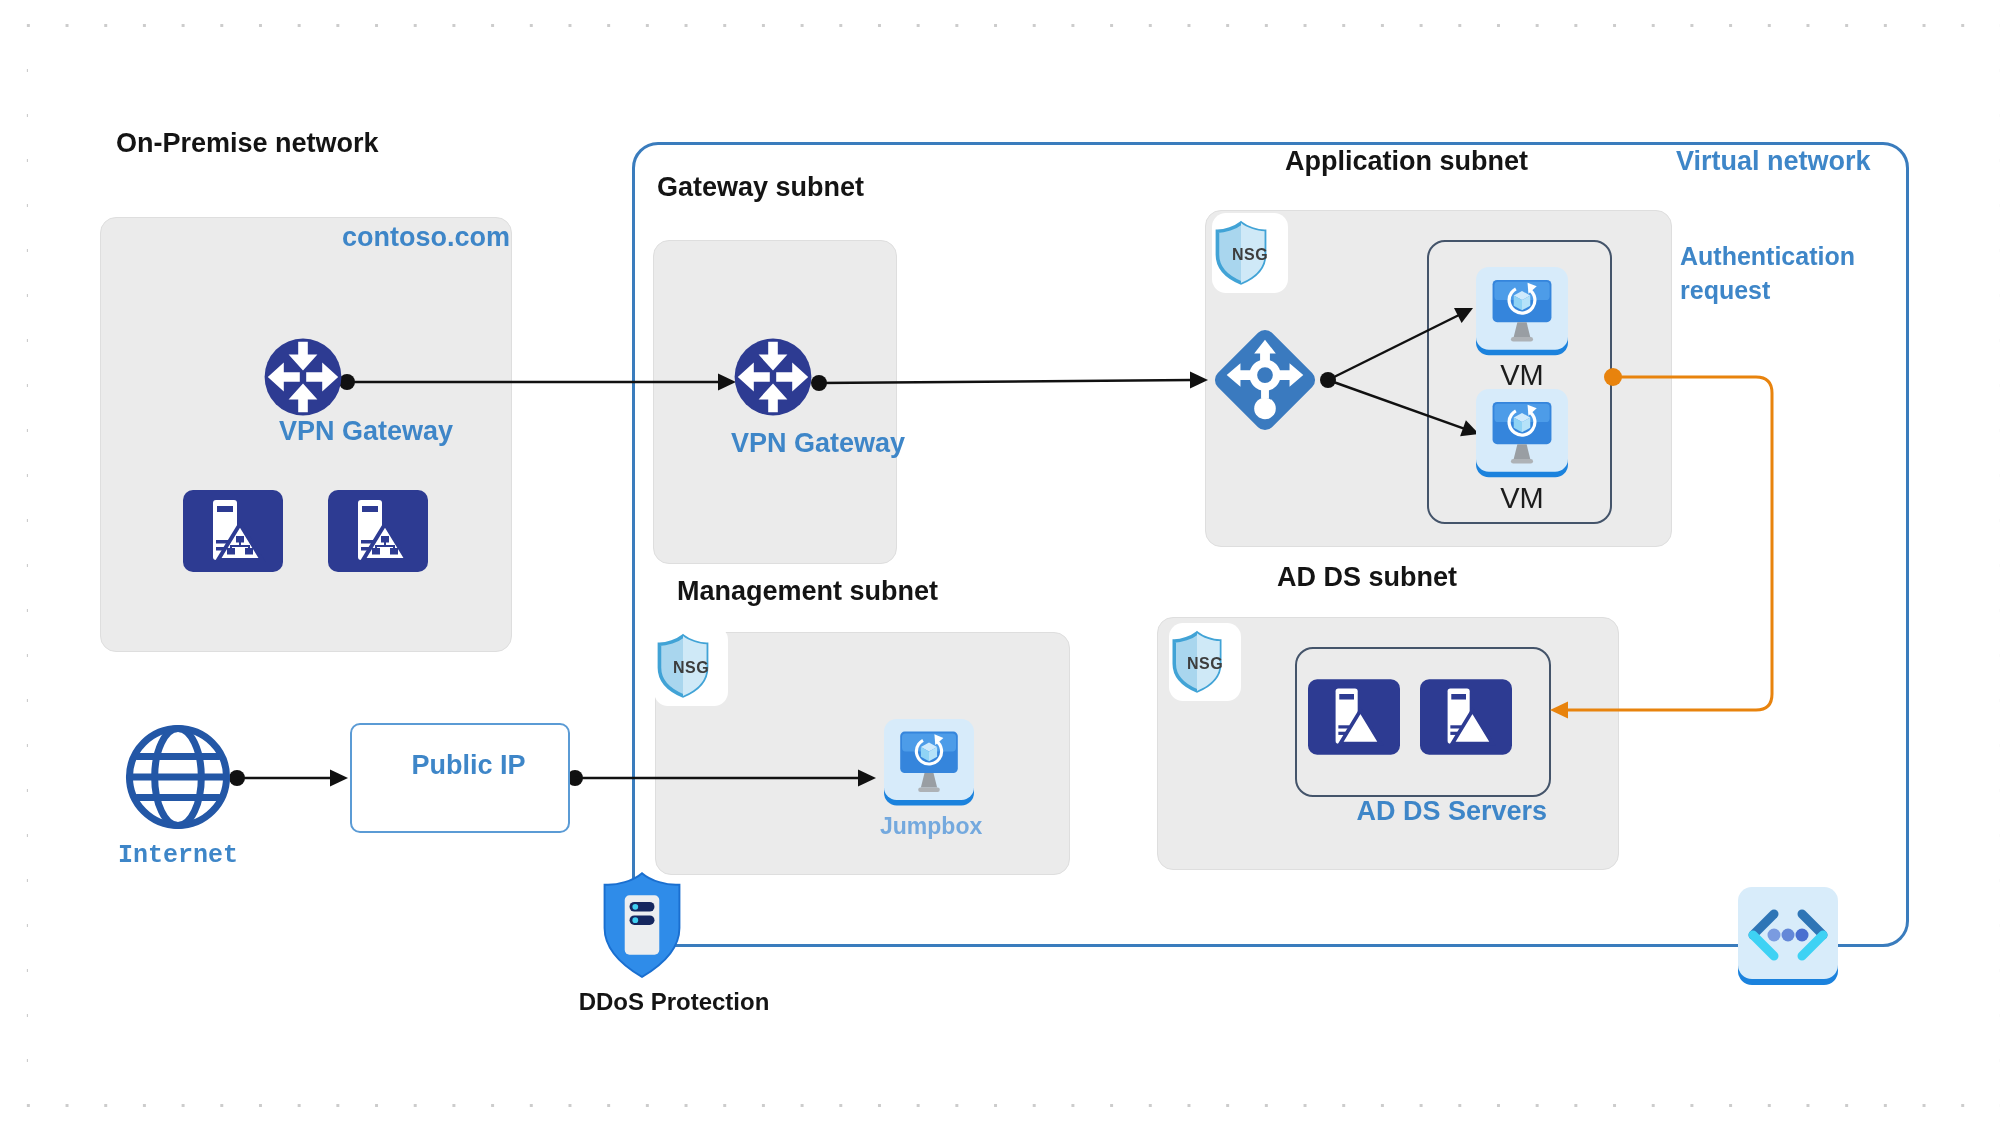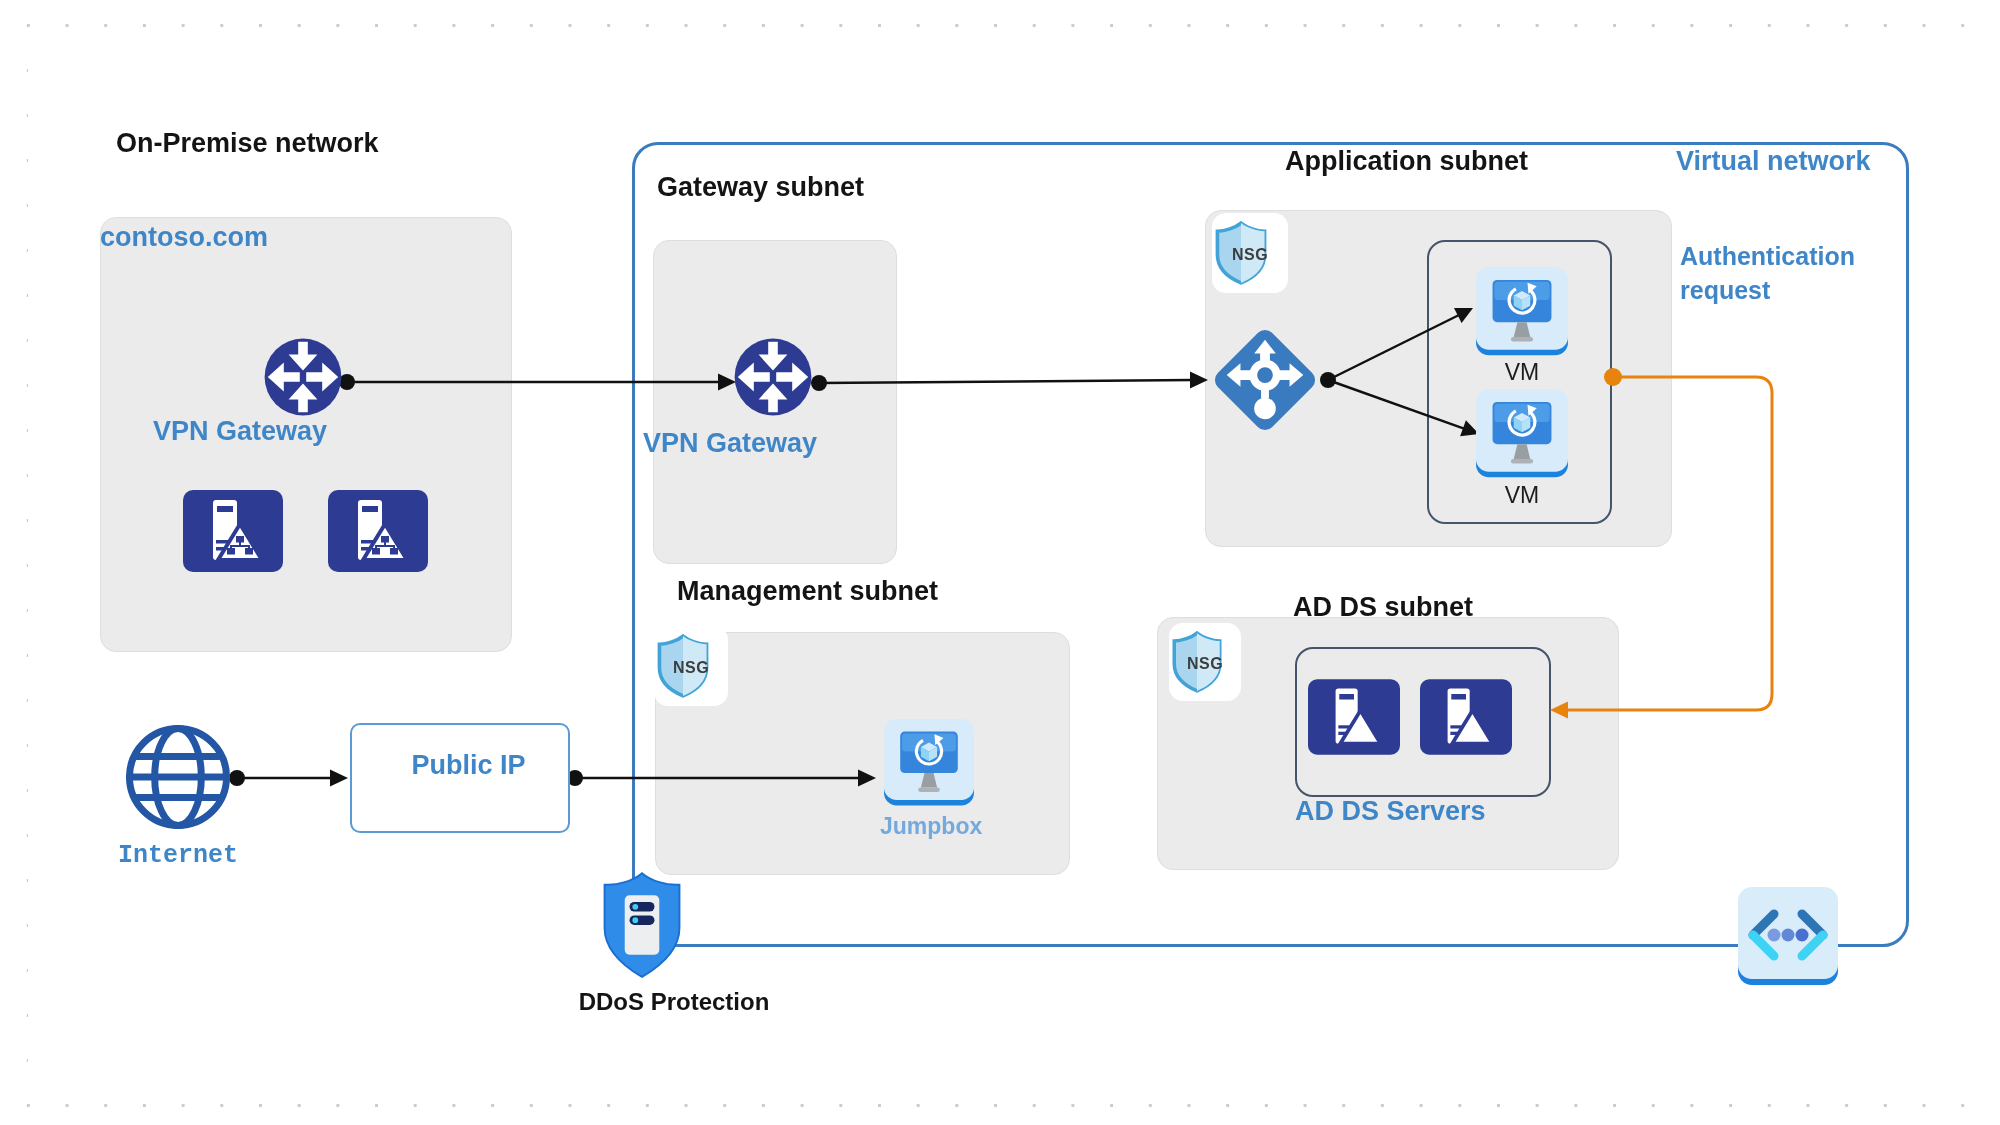--- a/index.html
+++ b/index.html
@@ -9,22 +9,22 @@
     background-image:radial-gradient(circle,#cccccc 1.4px,rgba(0,0,0,0) 1.9px);
     background-size:38.7px 45px;background-position:9px 3px;background-color:#fff;
   }
   .canvas-bg{position:absolute;left:28px;top:58px;width:1940px;height:1008px;background:#fff;}
   .abs{position:absolute;}
   .vn-border{position:absolute;left:632px;top:142px;width:1271px;height:799px;
     border:3px solid #3a7cbd;border-radius:26px;background:transparent;}
   .gray-box{position:absolute;background:#ebebeb;border:1px solid #dedede;border-radius:16px;}
   .group-box{position:absolute;border:2.5px solid #44546a;border-radius:18px;background:transparent;}
   .title{position:absolute;font-weight:700;font-size:27px;color:#141414;white-space:nowrap;}
-  .blabel{position:absolute;font-weight:700;font-size:27px;color:#3e86c8;text-align:left;white-space:nowrap;}
-  .vm-label{position:absolute;font-weight:500;font-size:23px;color:#1c1c1c;text-align:center;}
+  .blabel{position:absolute;font-weight:700;font-size:27px;color:#3e86c8;text-align:right;white-space:nowrap;}
+  .vm-label{position:absolute;font-weight:500;font-size:29px;color:#1c1c1c;text-align:center;}
   .pubip{position:absolute;left:350px;top:723px;width:220px;height:110px;background:#fff;
     border:2.5px solid #5b9bd5;border-radius:10px;box-sizing:border-box;text-align:center;padding-left:17px;}
   .pubip span{display:inline-block;margin-top:25px;font-weight:700;font-size:27px;color:#3e86c8;}
   .nsg-badge{position:absolute;background:#fff;border-radius:14px;display:flex;align-items:center;justify-content:flex-start;}
   .nsg-badge svg{display:block;}
   .nsg-text{position:absolute;top:52%;left:50%;transform:translate(-50%,-50%);
     font-size:16px;font-weight:600;color:#3d3d3d;letter-spacing:.5px;}
   .auth{position:absolute;left:1680px;top:240px;width:205px;font-weight:700;font-size:25px;
     color:#3e86c8;line-height:1.35;}
   .edges,{pointer-events:none;}
@@ -251,19 +251,19 @@
   <div class="title" style="left:657px;top:172px;">Gateway subnet</div>
   <div class="blabel" style="left:643px;top:428px;width:262px;">VPN Gateway</div>
 
   <div class="title" style="left:1285px;top:146px;">Application subnet</div>
   <div class="vm-label" style="left:1477px;top:359px;width:90px;">VM</div>
   <div class="vm-label" style="left:1477px;top:482px;width:90px;">VM</div>
 
   <div class="title" style="left:677px;top:576px;">Management subnet</div>
   <div class="blabel" style="left:880px;top:813px;width:96px;font-size:23px;color:#74a9de;">Jumpbox</div>
 
-  <div class="title" style="left:1277px;top:592px;margin-left:16px;">AD DS subnet</div>
+  <div class="title" style="left:1277px;top:562px;">AD DS subnet</div>
   <div class="blabel" style="left:1295px;top:796px;width:252px;">AD DS Servers</div>
 
   <div class="blabel" style="left:1676px;top:146px;width:220px;text-align:left;">Virtual network</div>
   <div class="auth">Authentication request</div>
   <div class="title" style="left:535px;top:988px;width:200px;font-size:24px;text-align:center;margin-left:39px;">DDoS Protection</div>
 </div>
 
 </body></html>

